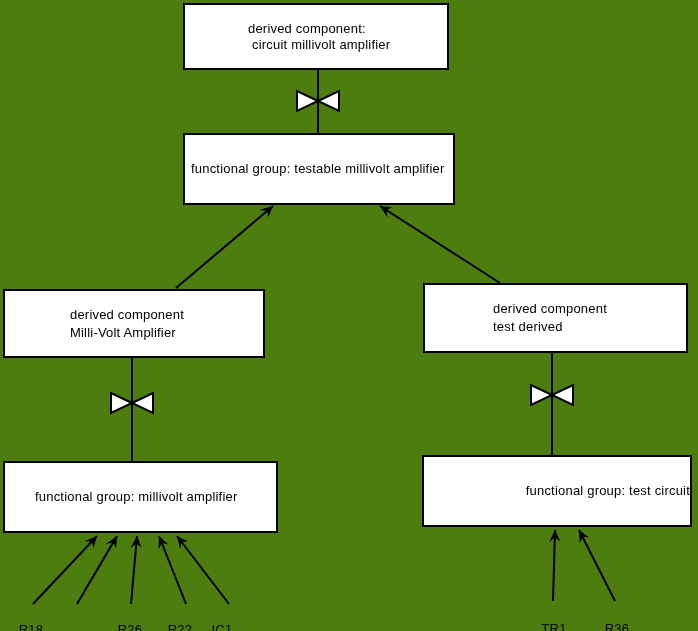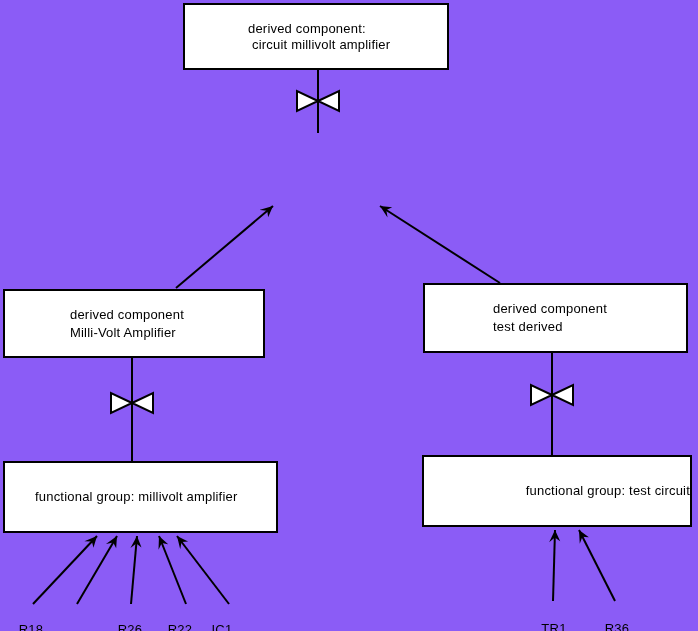--- a/index.html
+++ b/index.html
@@ -4,21 +4,21 @@
 <style>
   html, body {
     margin: 0;
     padding: 0;
     background: #ffffff;
   }
   #canvas {
     position: relative;
     width: 698px;
     height: 631px;
-    background: #8b5cf6;
+    background: #4d7c0f;
     font-family: "Liberation Sans", sans-serif;
     color: #000000;
     overflow: hidden;
   }
   .box {
     position: absolute;
     box-sizing: border-box;
     border: 2px solid #000000;
     background: #ffffff;
     display: flex;
@@ -112,20 +112,23 @@
       <line x1="553" y1="601" x2="555" y2="530" marker-end="url(#arrowhead)"></line>
       <line x1="615" y1="601" x2="579" y2="530" marker-end="url(#arrowhead)"></line>
     </g>
   </svg>
 
   <div class="box" id="box-top-derived">
     <span>derived component:</span>
     <span style="padding-left:4px;">circuit millivolt amplifier</span>
   </div>
 
+  <div class="box" id="box-top-functional">
+    <span>functional group: testable millivolt amplifier</span>
+  </div>
 
   <div class="box" id="box-left-derived">
     <span>derived component</span>
     <span>Milli-Volt Amplifier</span>
   </div>
 
   <div class="box" id="box-left-functional">
     <span>functional group: millivolt amplifier</span>
   </div>
 

